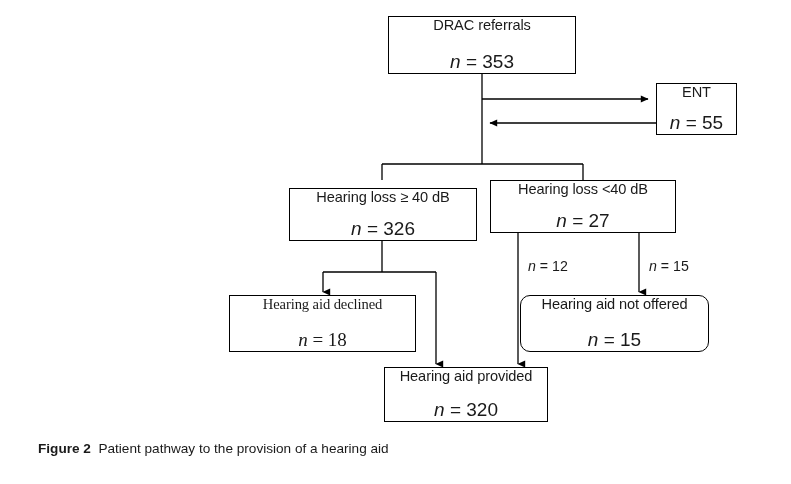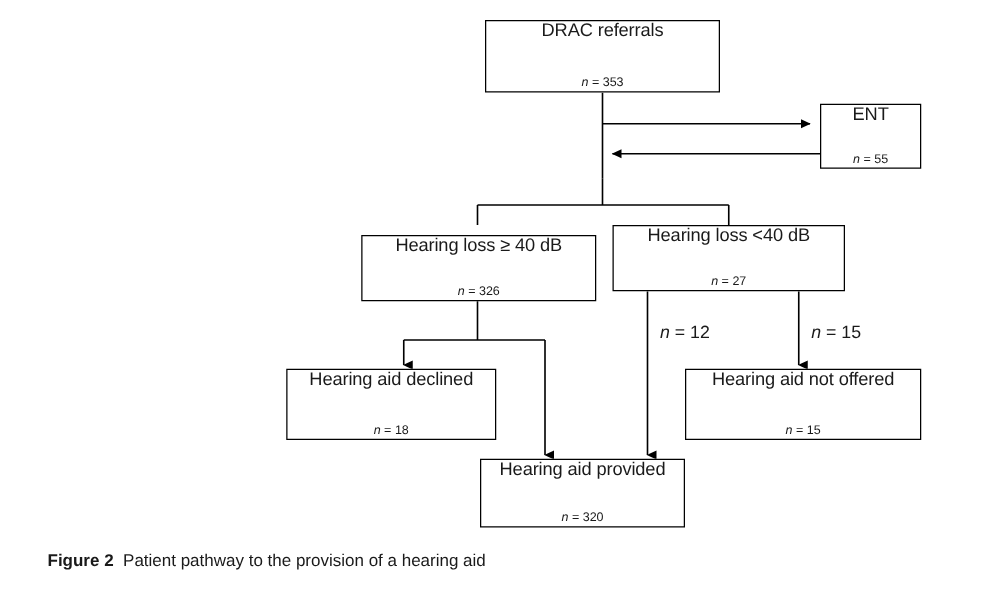--- a/index.html
+++ b/index.html
@@ -33,21 +33,21 @@
     justify-content: space-between;
     color: #1a1a1a;
   }
   .node-title {
     font-size: 14.6px;
     line-height: 1.18;
     white-space: nowrap;
     letter-spacing: -0.1px;
   }
   .node-count {
-    font-size: 10px;
+    font-size: 19px;
     line-height: 1.22;
     white-space: nowrap;
     margin-top: 1px;
   }
   .node-count .ital {
     font-style: italic;
   }
   .edge-label {
     position: absolute;
     font-size: 14.2px;
@@ -128,26 +128,26 @@
   <div class="node-box" style="left:289px; top:188px; width:188px; height:53px;">
     <div class="node-title">Hearing loss ≥ 40 dB</div>
     <div class="node-count"><span class="ital">n</span><span> = </span><span>326</span></div>
   </div>
 
   <div class="node-box" style="left:490px; top:180px; width:186px; height:53px;">
     <div class="node-title">Hearing loss &lt;40 dB</div>
     <div class="node-count"><span class="ital">n</span><span> = </span><span>27</span></div>
   </div>
 
-  <div class="node-box" style="left:229px; top:295px; width:168px; height:57px;">
+  <div class="node-box" style="left:229px; top:295px; width:187px; height:57px;font-family:Liberation Serif, serif;">
     <div class="node-title">Hearing aid declined</div>
     <div class="node-count"><span class="ital">n</span><span> = </span><span>18</span></div>
   </div>
 
-  <div class="node-box" style="left:548px; top:295px; width:189px; height:57px;">
+  <div class="node-box" style="left:520px; top:295px; width:189px; height:57px;border-radius:10px;">
     <div class="node-title">Hearing aid not offered</div>
     <div class="node-count"><span class="ital">n</span><span> = </span><span>15</span></div>
   </div>
 
   <div class="node-box" style="left:384px; top:367px; width:164px; height:55px;">
     <div class="node-title">Hearing aid provided</div>
     <div class="node-count"><span class="ital">n</span><span> = </span><span>320</span></div>
   </div>
 
   <div class="edge-label" style="left:528px; top:258px;"><span class="ital">n</span><span> = </span><span>12</span></div>

